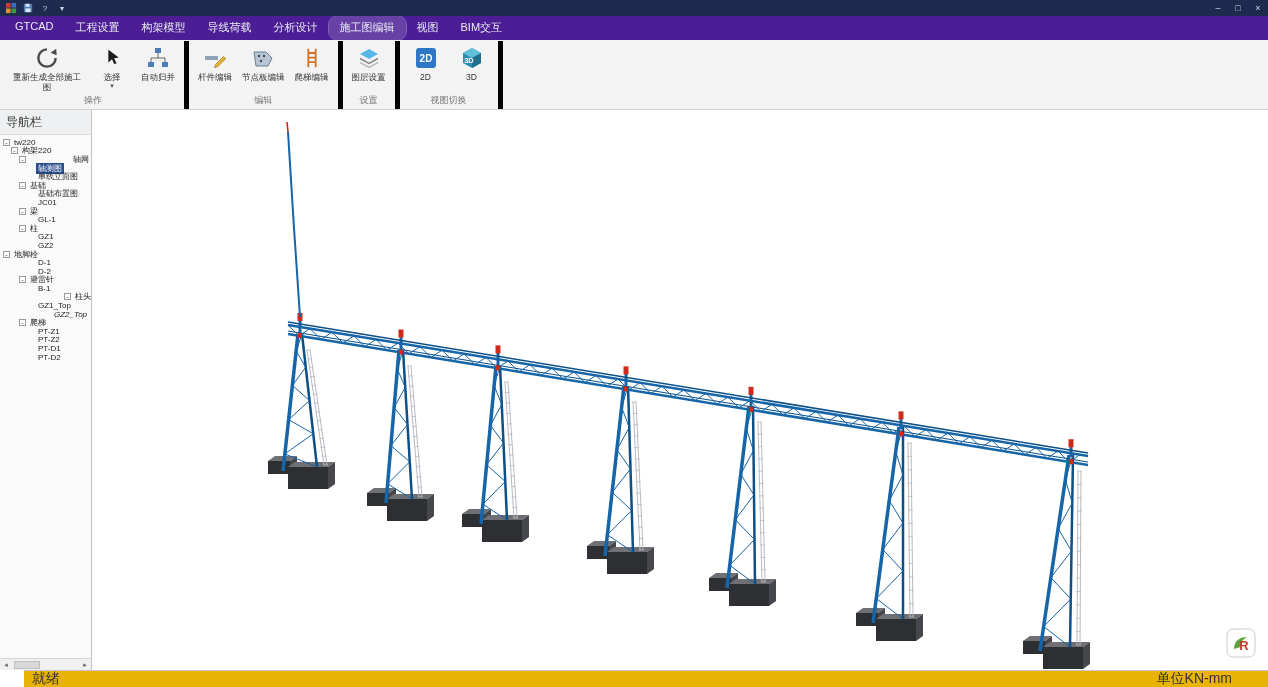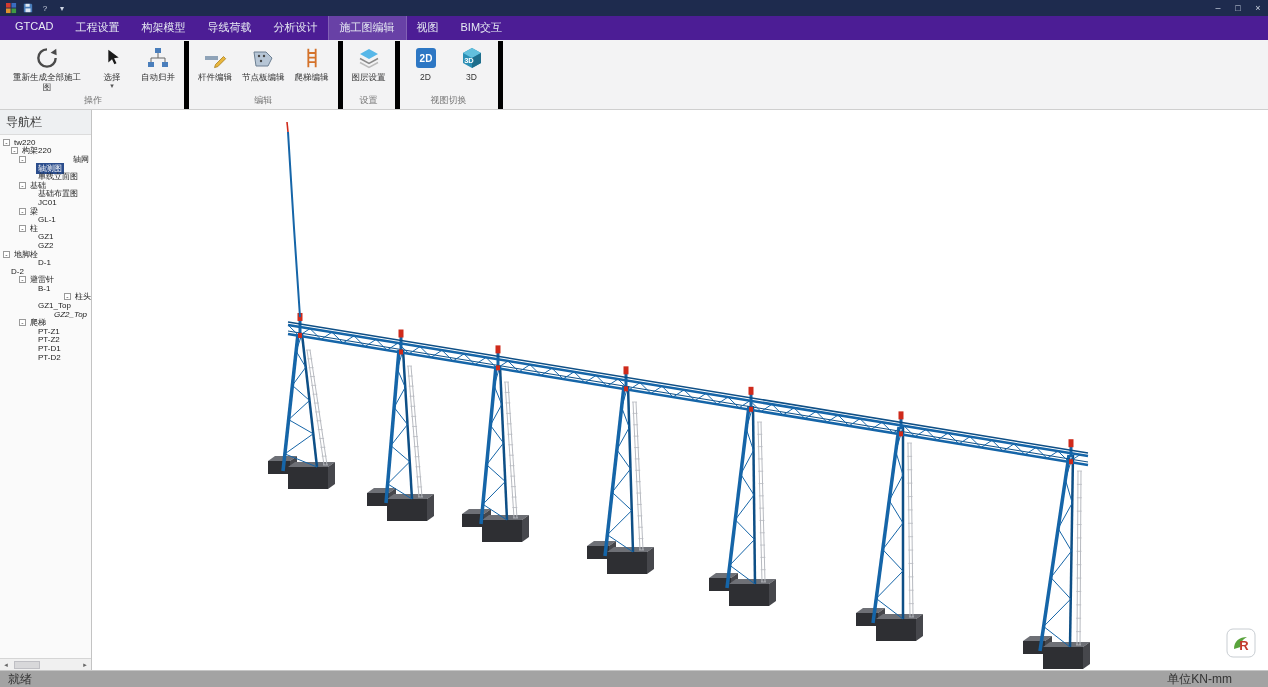--- a/index.html
+++ b/index.html
@@ -12,21 +12,21 @@
   .tb-icons { display:flex; gap:5px; padding-left:5px; align-items:center; z-index:1; }
   .tb-icon { width:12px; height:12px; display:flex; align-items:center; justify-content:center;
              font-size:8px; color:#cfd6e4; }
   .tb-title { position:absolute; left:0; right:0; text-align:center; font-size:9.5px; color:#ccd3e2; }
   .tb-controls { margin-left:auto; display:flex; z-index:1; }
   .tb-btn { width:20px; text-align:center; font-size:9px; color:#cfd6e4; line-height:16px; }
 
   
   .menubar { height:24px; background:#4c1d95; display:flex; padding-left:4px; flex:none; }
   .menu-tab { color:#e7ebf3; font-size:11px; padding:4px 11px 4px; white-space:nowrap; }
-  .menu-tab.active { background:rgba(255,255,255,.16); outline:1px solid rgba(255,255,255,.30); }
+  .menu-tab.active { background:rgba(255,255,255,.16); outline:1px solid rgba(255,255,255,.30);border-radius:9px; }
 
   
   .ribbon { height:70px; background:#f3f3f4; border-bottom:1px solid #cfcfcf;
             display:flex; align-items:stretch; padding:1px 2px 0; flex:none; }
   .ribbon-group { display:flex; flex-direction:column; border-right:5px solid #000000; padding:1px 4px 0; }
   .ribbon-row { display:flex; flex:1; align-items:stretch; gap:2px; }
   .rbtn { display:flex; flex-direction:column; align-items:center; min-width:44px; max-width:72px;
           padding:2px 3px 0; border-radius:2px; }
   .rbtn.wide { min-width:78px; max-width:82px; }
   .ricon { height:28px; display:flex; align-items:center; }
@@ -47,22 +47,22 @@
   .tlabel.sel { background:#2b4d8c; color:#fff; }
   .h-scroll { height:12px; display:flex; align-items:center; border-top:1px solid #d5d5d5; background:#f0f0f0; flex:none; }
   .sb-btn { width:12px; font-size:7px; color:#666; text-align:center; line-height:12px; }
   .sb-track { flex:1; height:10px; position:relative; }
   .sb-thumb { position:absolute; left:2px; top:1px; width:26px; height:8px; background:#d8d8da; border:1px solid #bfbfc4; }
 
   .viewport { flex:1; background:#fff; position:relative; overflow:hidden; }
   .brand { position:absolute; right:12px; bottom:8px; }
 
   
-  .statusbar { height:17px; background:#a3a3a3; border-top:1px solid #c6c6c6;
-               display:flex; align-items:center; font-size:12px; color:#333; flex:none; }
+  .statusbar { height:17px; background:#eab308; border-top:1px solid #c6c6c6;
+               display:flex; align-items:center; font-size:14px; color:#333; flex:none;margin-left:24px; }
   .status-left { padding-left:8px; }
   .status-right { margin-left:auto; padding-right:36px; }
 </style>
 </head>
 <body>
 
 <div class="app">
 
   <div class="titlebar">
     <div class="tb-icons">
@@ -269,21 +269,21 @@
             <span class="tlabel">GZ2</span>
           </div>
           <div class="trow" style="padding-left: 3px;">
             <div class="texp">-</div>
             <span class="tlabel">地脚栓</span>
           </div>
           <div class="trow" style="padding-left: 27px;">
             <div class="tspace"></div>
             <span class="tlabel">D-1</span>
           </div>
-          <div class="trow" style="">
+          <div class="trow" style="padding-left: 27px;">
             <div class="tspace"></div>
             <span class="tlabel">D-2</span>
           </div>
           <div class="trow" style="padding-left: 19px;">
             <div class="texp">-</div>
             <span class="tlabel">避雷针</span>
           </div>
           <div class="trow" style="padding-left: 27px;">
             <div class="tspace"></div>
             <span class="tlabel">B-1</span>

